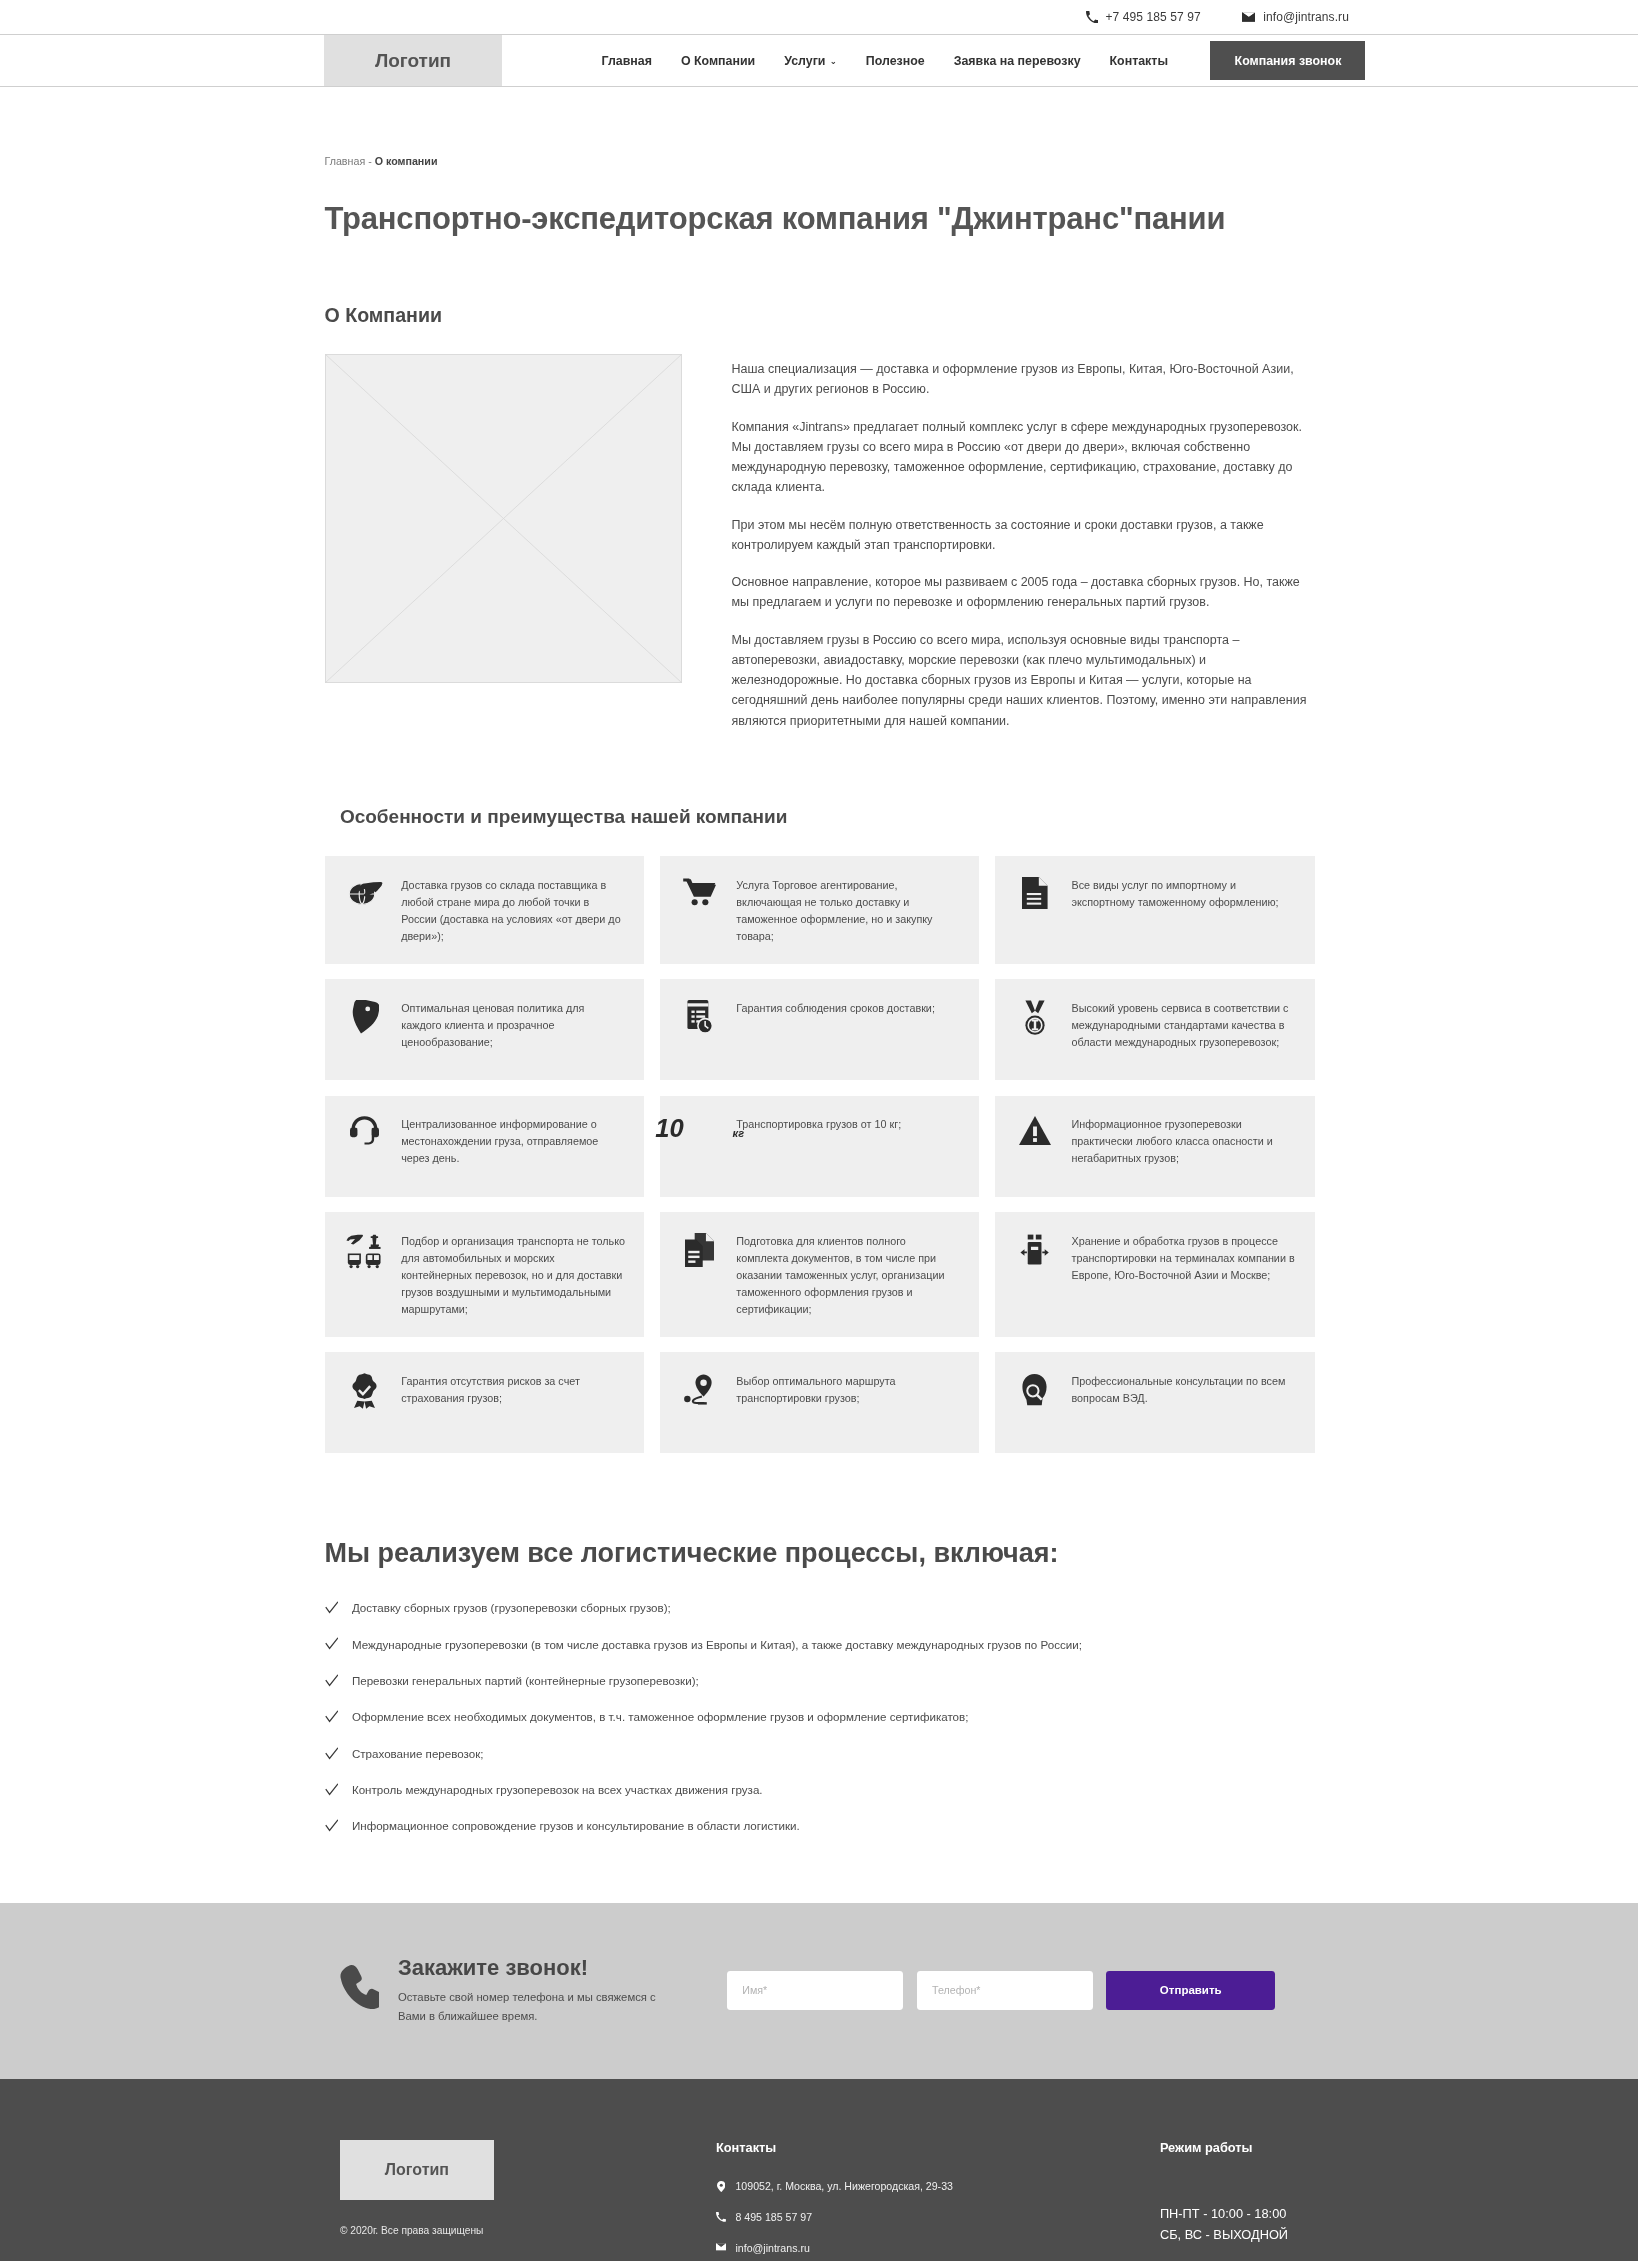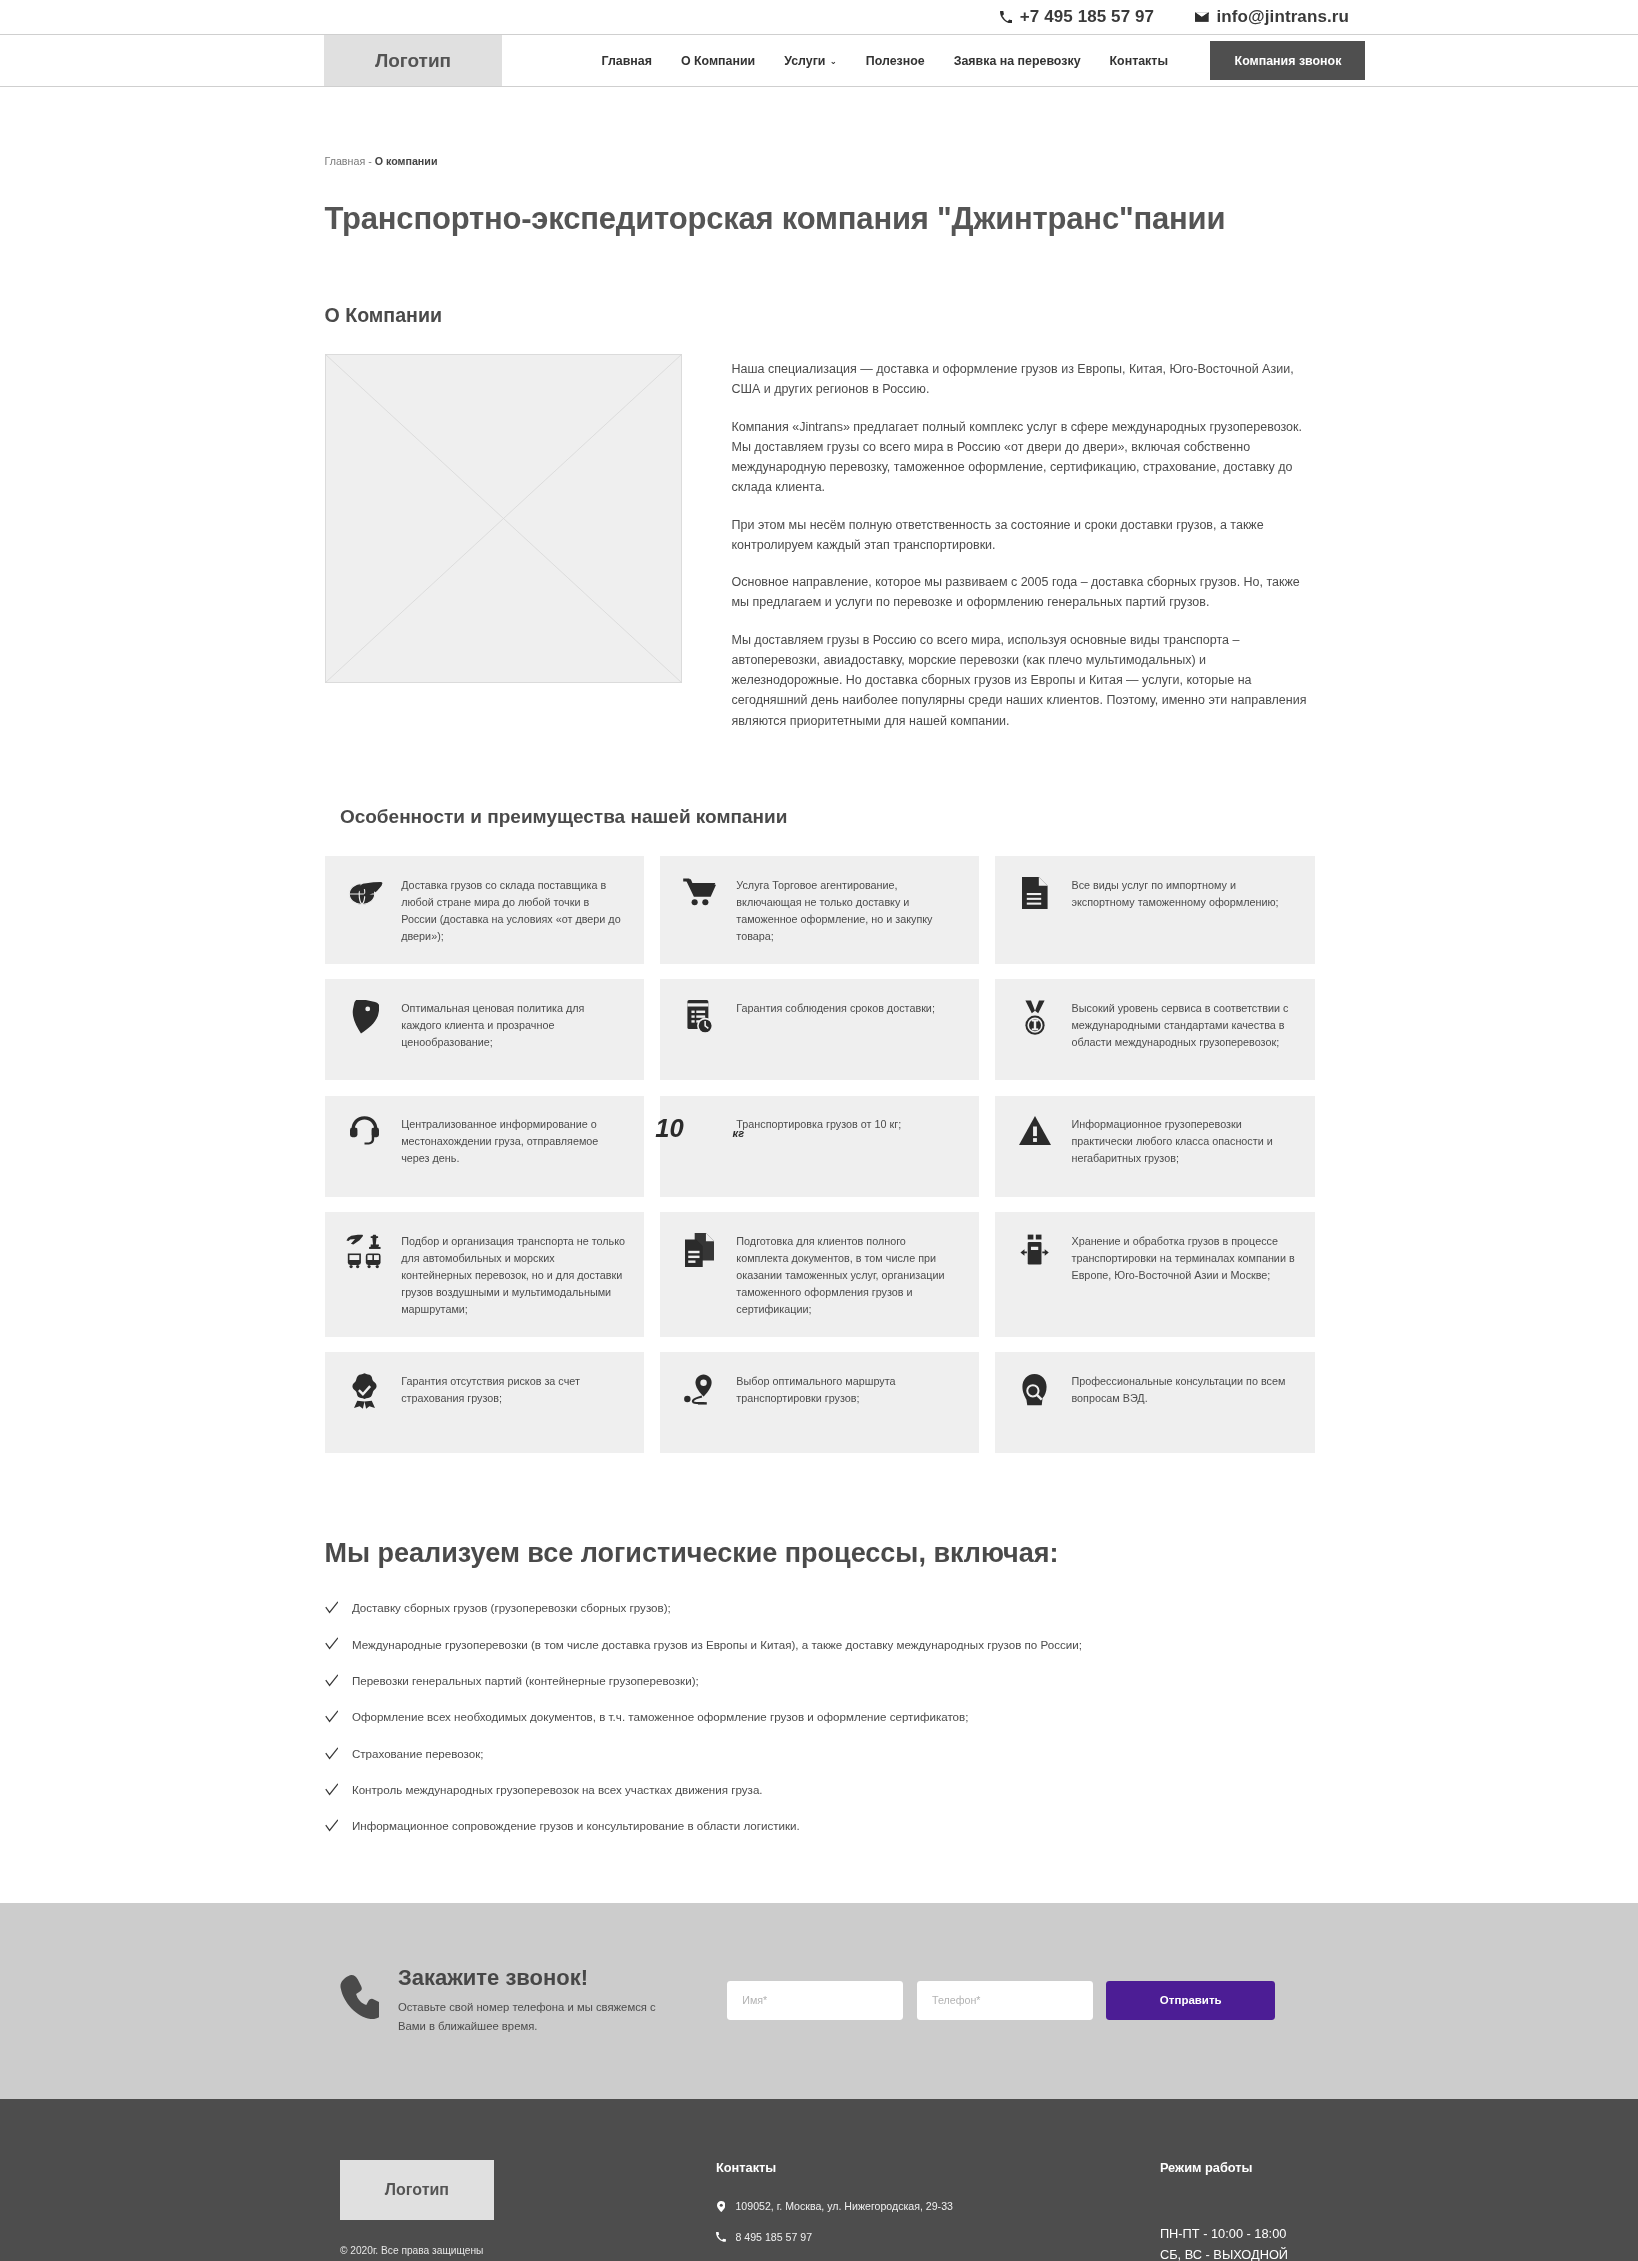--- a/index.html
+++ b/index.html
@@ -18,22 +18,22 @@
     display: flex;
     align-items: center;
     justify-content: flex-end;
     padding-right: 290px;
     gap: 41px;
   }
   .topbar-item {
     display: flex;
     align-items: center;
     gap: 7.7px;
-    font-size: 17px;
-    font-weight: bold;
+    font-size: 12px;
+    font-weight: normal;
     color: #3a3a3a;
     letter-spacing: 0.1px;
   }
   .topbar-item .ico { display: flex; align-items: center; }
 
   
   .navbar {
     height: 53px;
     border-top: 0.9px solid #cfcfcf;
     border-bottom: 0.9px solid #cfcfcf;
@@ -212,21 +212,21 @@
   }
 
   
   .callback {
     margin-top: 70px;
     background: #cccccc;
     padding: 46px 0 48px;
   }
   .callback-inner {
     width: 990px;
-    margin: 16px auto;
+    margin: 6px auto;
     display: flex;
     align-items: center;
     padding-left: 15.4px;
   }
   .cb-phone-icon { color: #4a4a4a; flex: none; margin-right: 19px; }
   .cb-copy { width: 282px; }
   .cb-title {
     font-size: 22px;
     font-weight: bold;
     color: #474747;

